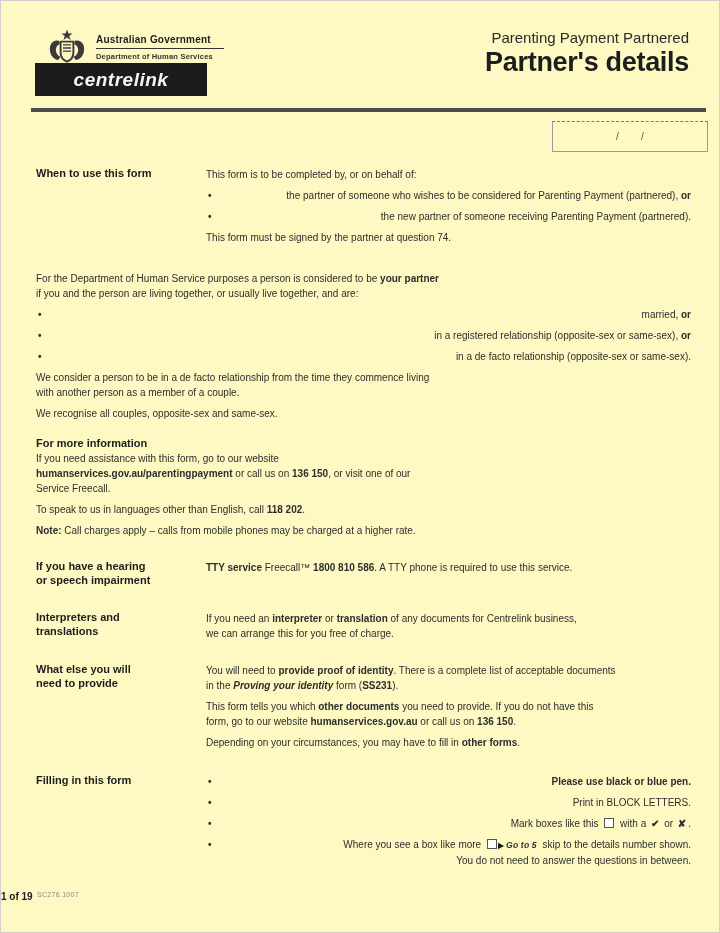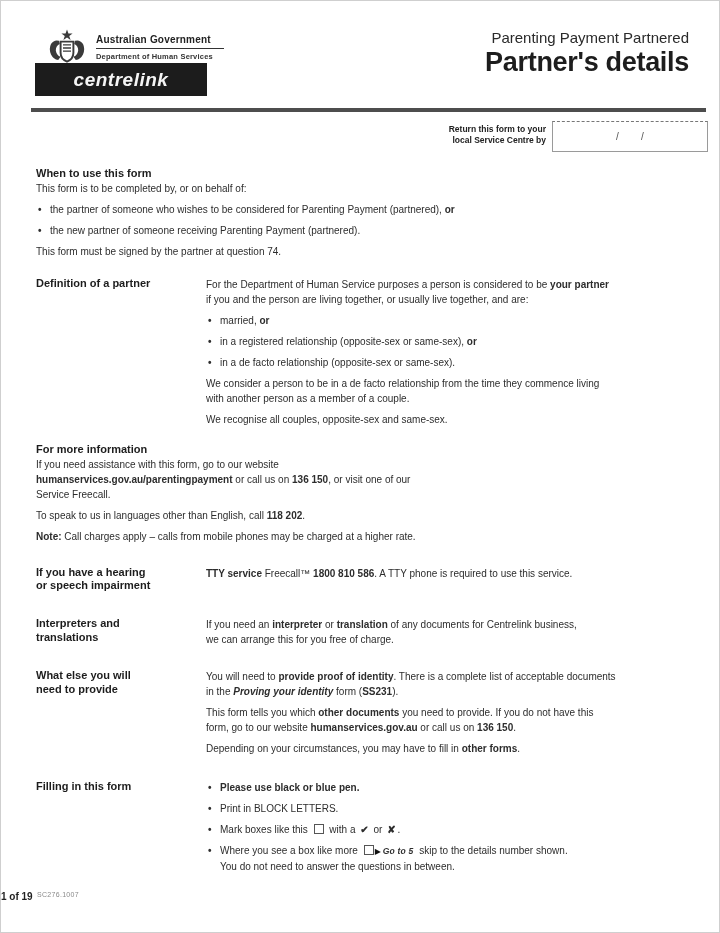--- a/index.html
+++ b/index.html
@@ -1,20 +1,20 @@
 <!DOCTYPE html>
 <html><head>
 <meta charset="utf-8">
 <style>
   * { margin:0; padding:0; box-sizing:border-box; }
   html,body { background:#e8e8e8; }
   body { font-family:"Liberation Sans", sans-serif; }
   .page {
     position:relative; width:720px; height:933px; margin:0 auto;
-    background:#ffffff; color:#2a2a2a; overflow:hidden;
+    background:#fef9c3; color:#2a2a2a; overflow:hidden;
     border:1px solid #cfcfcf;
   }
 
   
   .crest { position:absolute; left:42px; top:27px; width:48px; height:40px; }
   .gov-block { position:absolute; left:95px; top:33px; }
   .gov-line1 { font-size:10px; font-weight:bold; color:#222; letter-spacing:.2px; }
   .gov-divider { width:128px; height:1px; background:#333; margin:3px 0 3px 0; }
   .gov-line2 { font-size:7.5px; font-weight:bold; color:#333; letter-spacing:.2px; }
   .brand-bar {
@@ -45,27 +45,27 @@
   .sections { position:absolute; top:166px; left:35px; right:28px; }
   .row { display:flex; }
   .row .label {
     width:170px; flex:none; padding-right:12px;
     font-size:11px; font-weight:bold; color:#1d1d1d; line-height:1.25;
     white-space:pre-line;
   }
   .row .body { flex:1; font-size:10px; line-height:15px; color:#2d2d2d; }
   .para { margin-top:6px; }
   .para:first-child { margin-top:0; }
-  .bullet { margin-top:6px; padding-left:14px; position:relative; }
+  .bullet { margin-top:6px; padding-left:14px; position:relative;text-align:right; }
   .bullet:first-child { margin-top:0; }
   .bullet::before { content:"\2022"; position:absolute; left:2px; top:0; font-weight:bold; }
   .b { font-weight:bold; }
   .i { font-style:italic; }
 
-  .mb-s0 { margin-bottom:18px;flex-direction:column; }
+  .mb-s0 { margin-bottom:26px; }
   .mb-s1 { margin-bottom:16px; }
   .mb-s2 { margin-bottom:22px;flex-direction:column; }
   .mb-s3 { margin-bottom:24px; }
   .mb-s4 { margin-bottom:22px; }
   .mb-s5 { margin-bottom:24px; }
 
   
   .icon-checkbox {
     display:inline-block; width:10px; height:10px;
     border:1px solid #555; vertical-align:-1px; margin:0 3px;
@@ -104,40 +104,37 @@
     <div class="gov-divider"></div>
     <div class="gov-line2">Department of Human Services</div>
   </div>
   <div class="brand-bar">
     <span class="brand-text">centrelink</span>
   </div>
   <div class="form-type">Parenting Payment Partnered</div>
   <div class="form-title">Partner's details</div>
   <div class="header-rule"></div>
 
-  <div class="return-label">Return this form to your
-local Service Centre by</div>
   <div class="date-box">
     <span>/        /</span>
   </div>
 
   <div class="sections">
 
     <div class="row mb-s0">
       <div class="label">When to use this form</div>
       <div class="body">
         <div class="para"><span>This form is to be completed by, or on behalf of:</span></div>
         <div class="bullet"><span>the partner of someone who wishes to be considered for Parenting Payment (partnered), </span><span class="b">or</span></div>
         <div class="bullet"><span>the new partner of someone receiving Parenting Payment (partnered).</span></div>
         <div class="para"><span>This form must be signed by the partner at question 74.</span></div>
       </div>
     </div>
 
     <div class="row mb-s1">
-      <div class="label">Definition of a partner</div>
       <div class="body">
         <div class="para"><span>For the Department of Human Service purposes a person is considered to be </span><span class="b">your partner</span><br><span>if you and the person are living together, or usually live together, and are:</span></div>
         <div class="bullet"><span>married, </span><span class="b">or</span></div>
         <div class="bullet"><span>in a registered relationship (opposite-sex or same-sex), </span><span class="b">or</span></div>
         <div class="bullet"><span>in a de facto relationship (opposite-sex or same-sex).</span></div>
         <div class="para"><span>We consider a person to be in a de facto relationship from the time they commence living </span><br><span>with another person as a member of a couple.</span></div>
         <div class="para"><span>We recognise all couples, opposite-sex and same-sex.</span></div>
       </div>
     </div>
 

